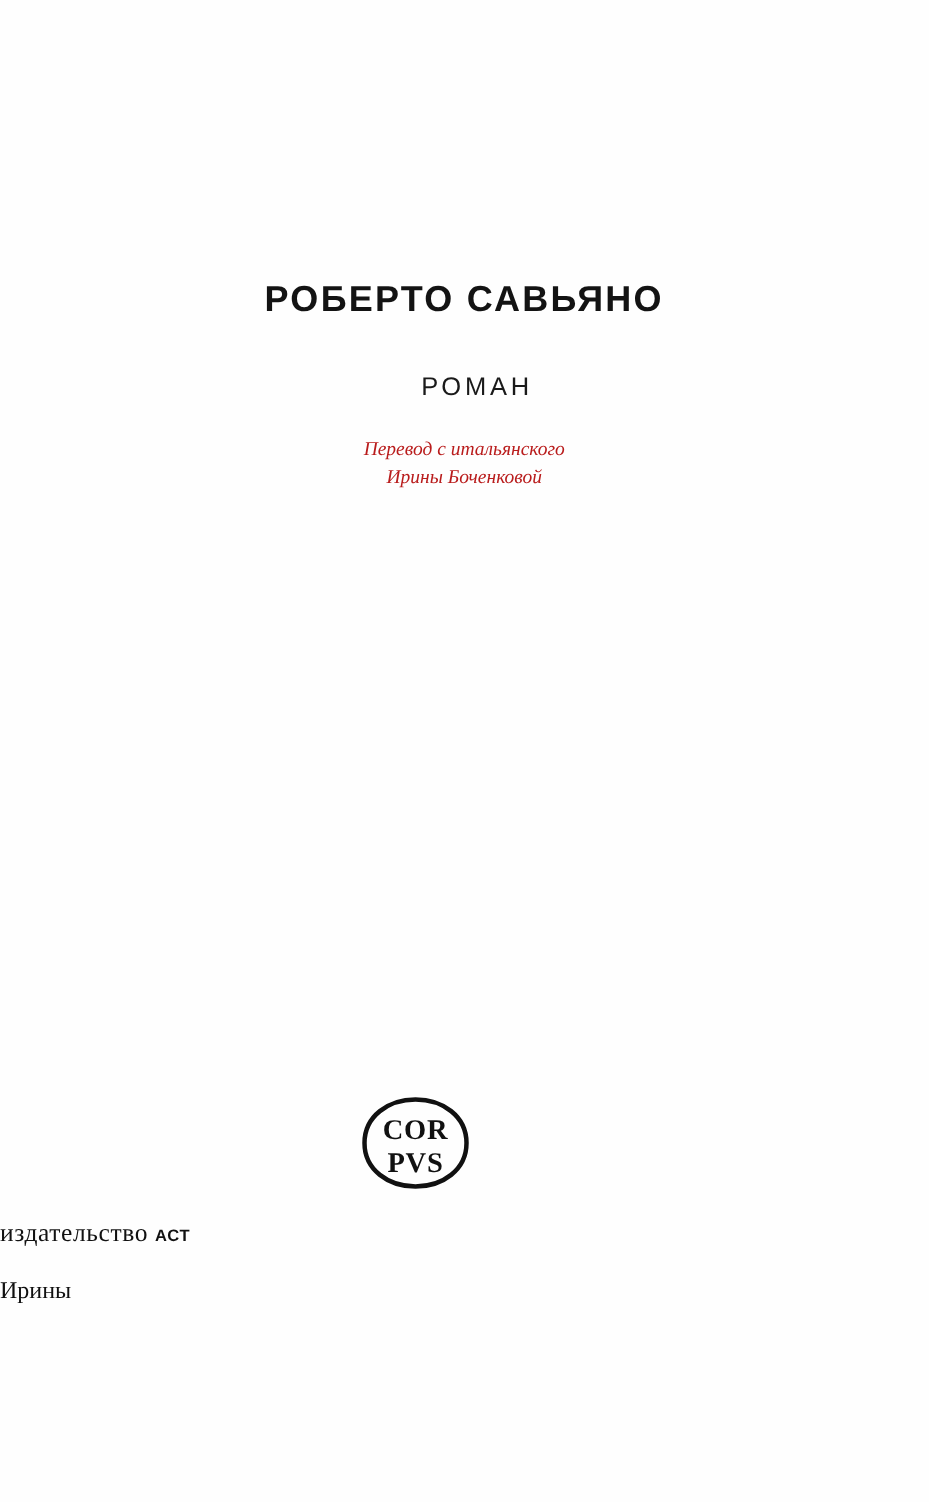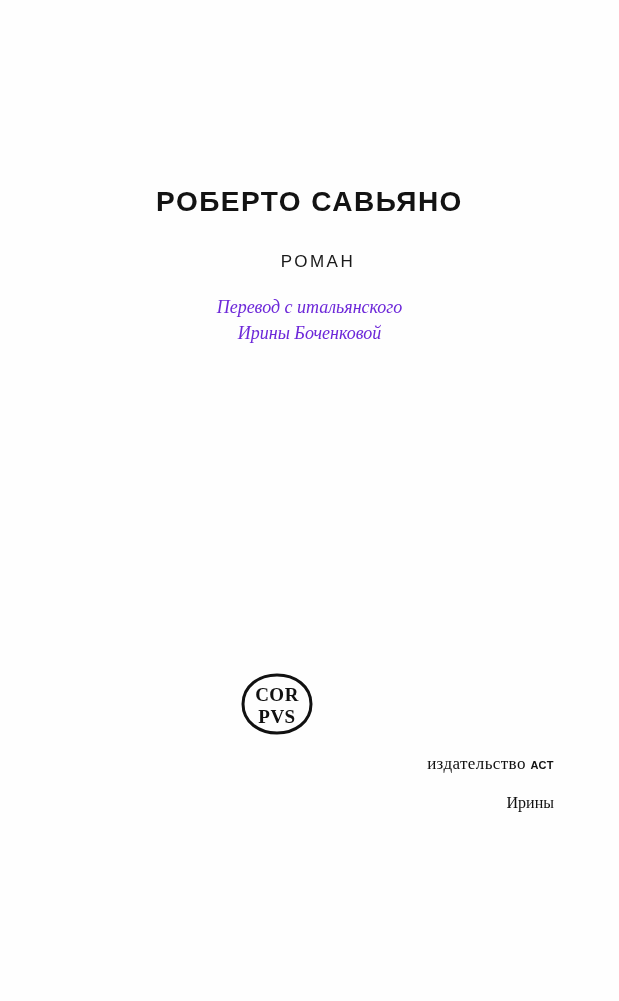--- a/index.html
+++ b/index.html
@@ -28,21 +28,21 @@
     position: absolute;
     left: 0;
     top: 188px;
     width: 619px;
     text-align: center;
   }
 
   .author {
     font-family: "Liberation Sans", sans-serif;
     font-weight: bold;
-    font-size: 28px;
+    font-size: 24px;
     letter-spacing: 1.5px;
     line-height: 1.0;
     color: #131313;
     margin: 0 0 12px 0;
     white-space: nowrap;
   }
 
   .book-title {
     font-family: "Liberation Sans", sans-serif;
     font-weight: bold;
@@ -63,36 +63,36 @@
     font-size: 17px;
     letter-spacing: 2.5px;
     color: #1a1a1a;
     margin-top: 36px;
     padding-left: 17px;
   }
 
   .translator {
     font-family: "Liberation Serif", serif;
     font-style: italic;
-    font-size: 18px;
+    font-size: 13px;
     line-height: 1.45;
-    color: #6d28d9;
+    color: #b91c1c;
     margin-top: 22px;
   }
   .translator .t-line {
     display: block;
   }
 
   
   .publisher-block {
     position: absolute;
     left: 0;
-    top: 672px;
+    top: 730px;
     width: 554px;
-    text-align: right;
+    text-align: left;
   }
 
   .corpus-logo {
     width: 80px;
     height: 64px;
     margin: 0 auto 18px auto;
     display: block;
   }
 
   .publisher-line {

